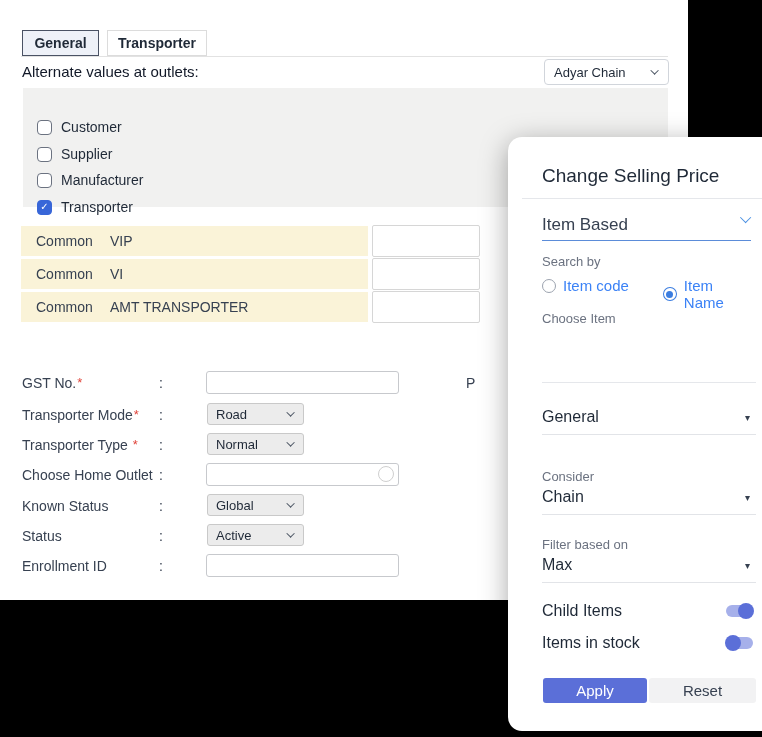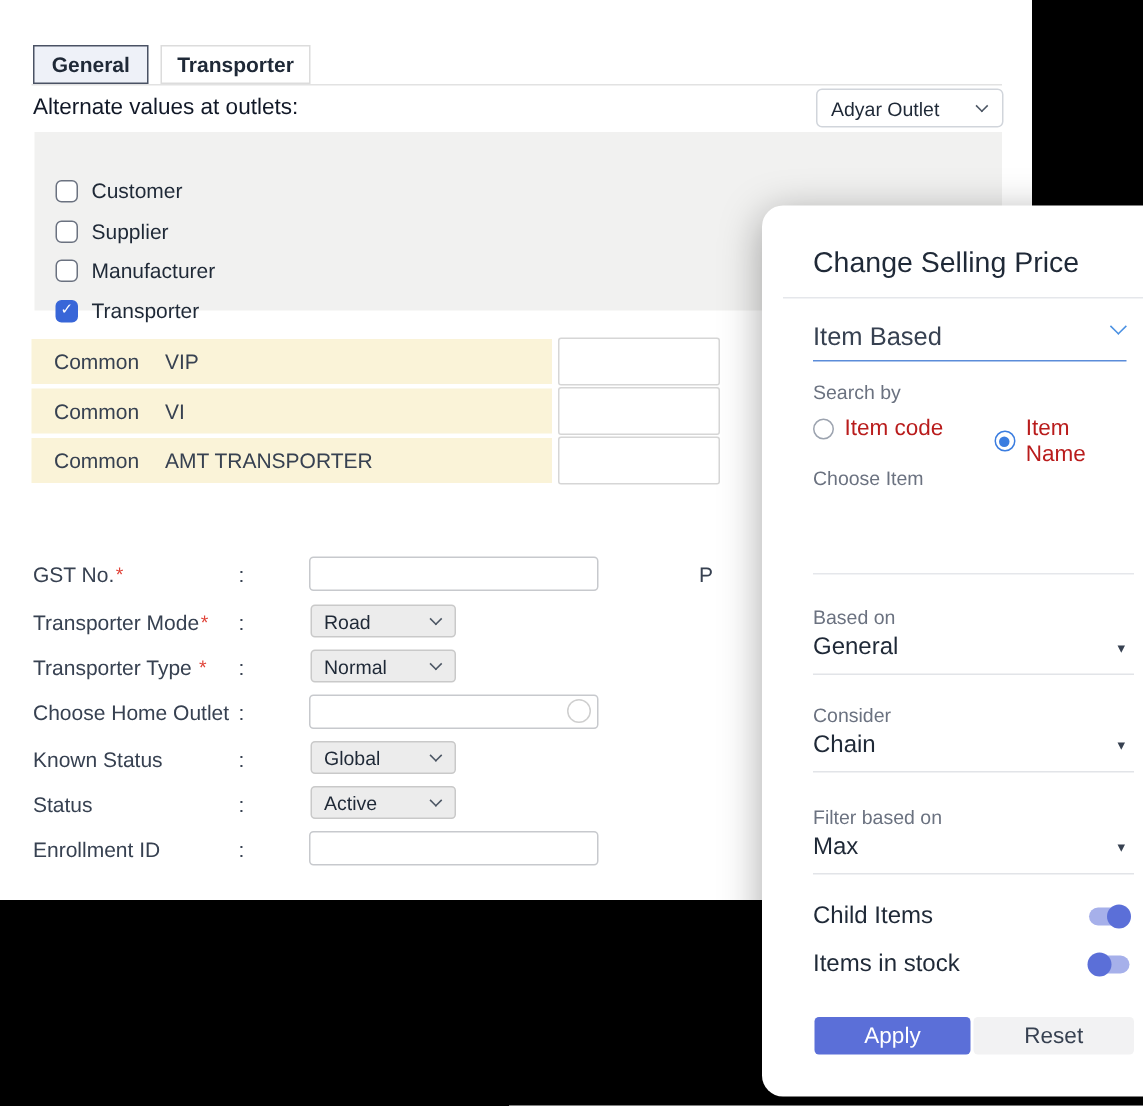--- a/index.html
+++ b/index.html
@@ -69,21 +69,21 @@
                  justify-content:space-between; border-bottom:1.5px solid #5b8cd9;
                  font-size:17px; color:#374151; cursor:pointer; }
   .m-cap { position:absolute; left:34px; font-size:13px; color:#6b7280; }
   .radio-group { position:absolute; left:34px; top:140px; width:214px; height:18px; }
   .radio-opt { position:absolute; top:0; display:flex; align-items:center; cursor:pointer; }
   .radio-opt.first { left:0; } .radio-opt.second { left:121px; }
   .rdot { width:14px; height:14px; border-radius:50%; border:1.5px solid #9ca3af; background:#fff;
           display:flex; align-items:center; justify-content:center; }
   .rdot.sel { border:1.5px solid #3b7de0; }
   .rdot.sel::after { content:""; width:7px; height:7px; border-radius:50%; background:#3b7de0; }
-  .radio-opt .rlabel { margin-left:7px; font-size:15px; color:#b91c1c; }
+  .radio-opt .rlabel { margin-left:7px; font-size:15px; color:#3b82f6; }
 
   .chip { position:absolute; left:37px; top:202px; width:184px; height:30px; background:#f4f4f5;
           border-radius:15px; display:flex; align-items:center; }
   .chip .chip-text { margin-left:19px; font-size:15px; color:#374151; }
   .chip-x { margin-left:auto; margin-right:7px; width:18px; height:18px; border-radius:50%; background:#b4b8bf;
             color:#1f2937; font-size:12px; display:flex; align-items:center; justify-content:center; cursor:pointer; }
   .chip-divider { position:absolute; left:34px; top:245px; width:214px; height:1px; background:#e5e7eb; }
 
   .dd-group { position:absolute; left:34px; width:214px; }
   .dd-cap { font-size:13px; color:#6b7280; }
@@ -115,21 +115,21 @@
     <span>General</span>
   </div>
   <div class="tab tab-transporter">
     <span>Transporter</span>
   </div>
   <div class="tabs-divider"></div>
 
   <div class="alt-label">Alternate values at outlets:</div>
 
   <div class="outlet-select">
-    <span>Adyar Outlet</span>
+    <span>Adyar Chain</span>
     <span class="chev small"></span>
   </div>
 
   <div class="check-panel">
     <div class="check-row" style="top:14px">
       <span class="cbox"></span>
       <span class="clabel">Customer</span>
     </div>
     <div class="check-row" style="top:41px">
       <span class="cbox"></span>
@@ -245,21 +245,20 @@
       <span class="rdot sel"></span>
       <span class="rlabel">Item Name</span>
     </span>
   </div>
 
   <div class="m-cap" style="top:174px">Choose Item</div>
 
   <div class="chip-divider"></div>
 
   <div class="dd-group" style="top:267px">
-    <div class="dd-cap">Based on</div>
     <div class="dd-value-row">
       <span class="dd-value">General</span>
       <span class="dd-tri">▾</span>
     </div>
   </div>
 
   <div class="dd-group" style="top:332px">
     <div class="dd-cap">Consider</div>
     <div class="dd-value-row">
       <span class="dd-value">Chain</span>

